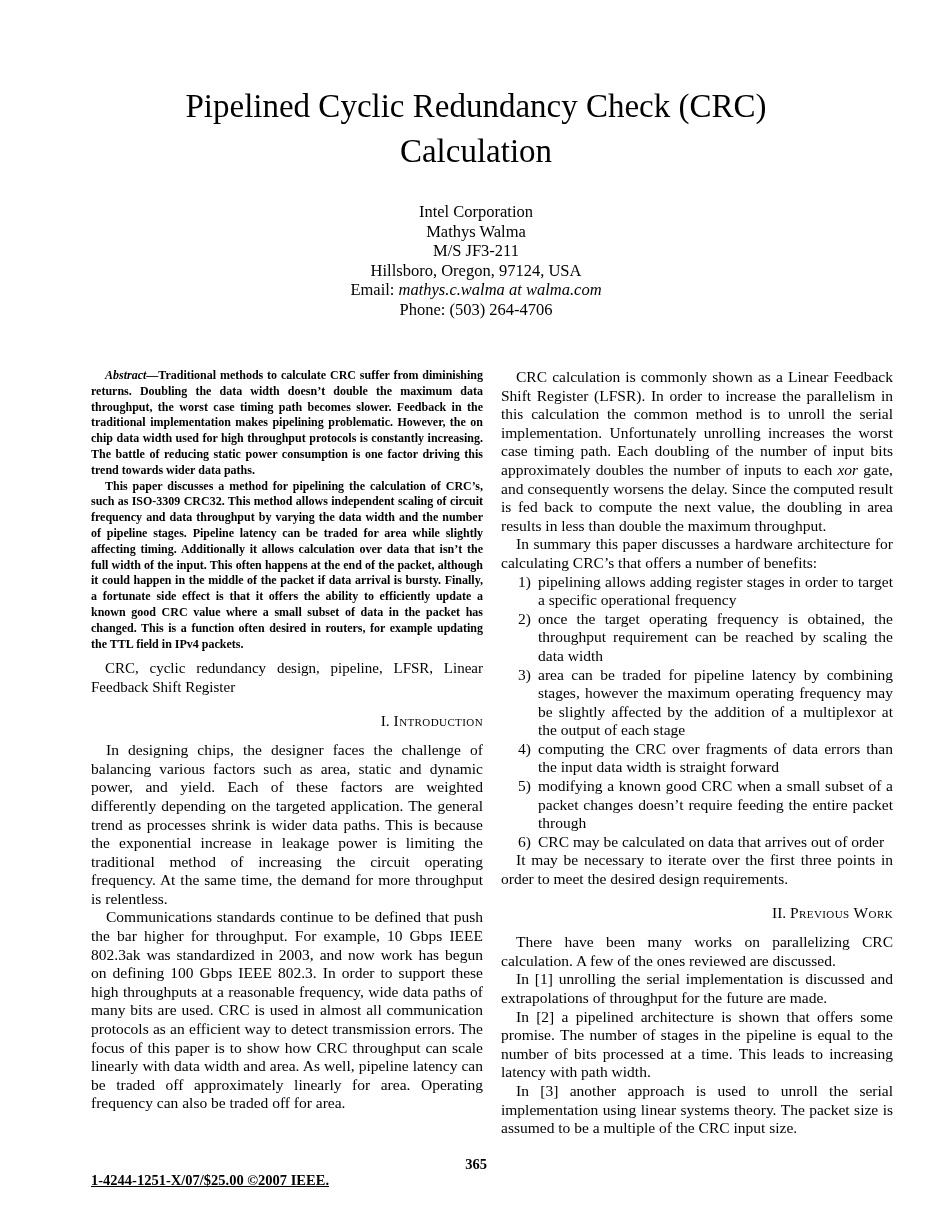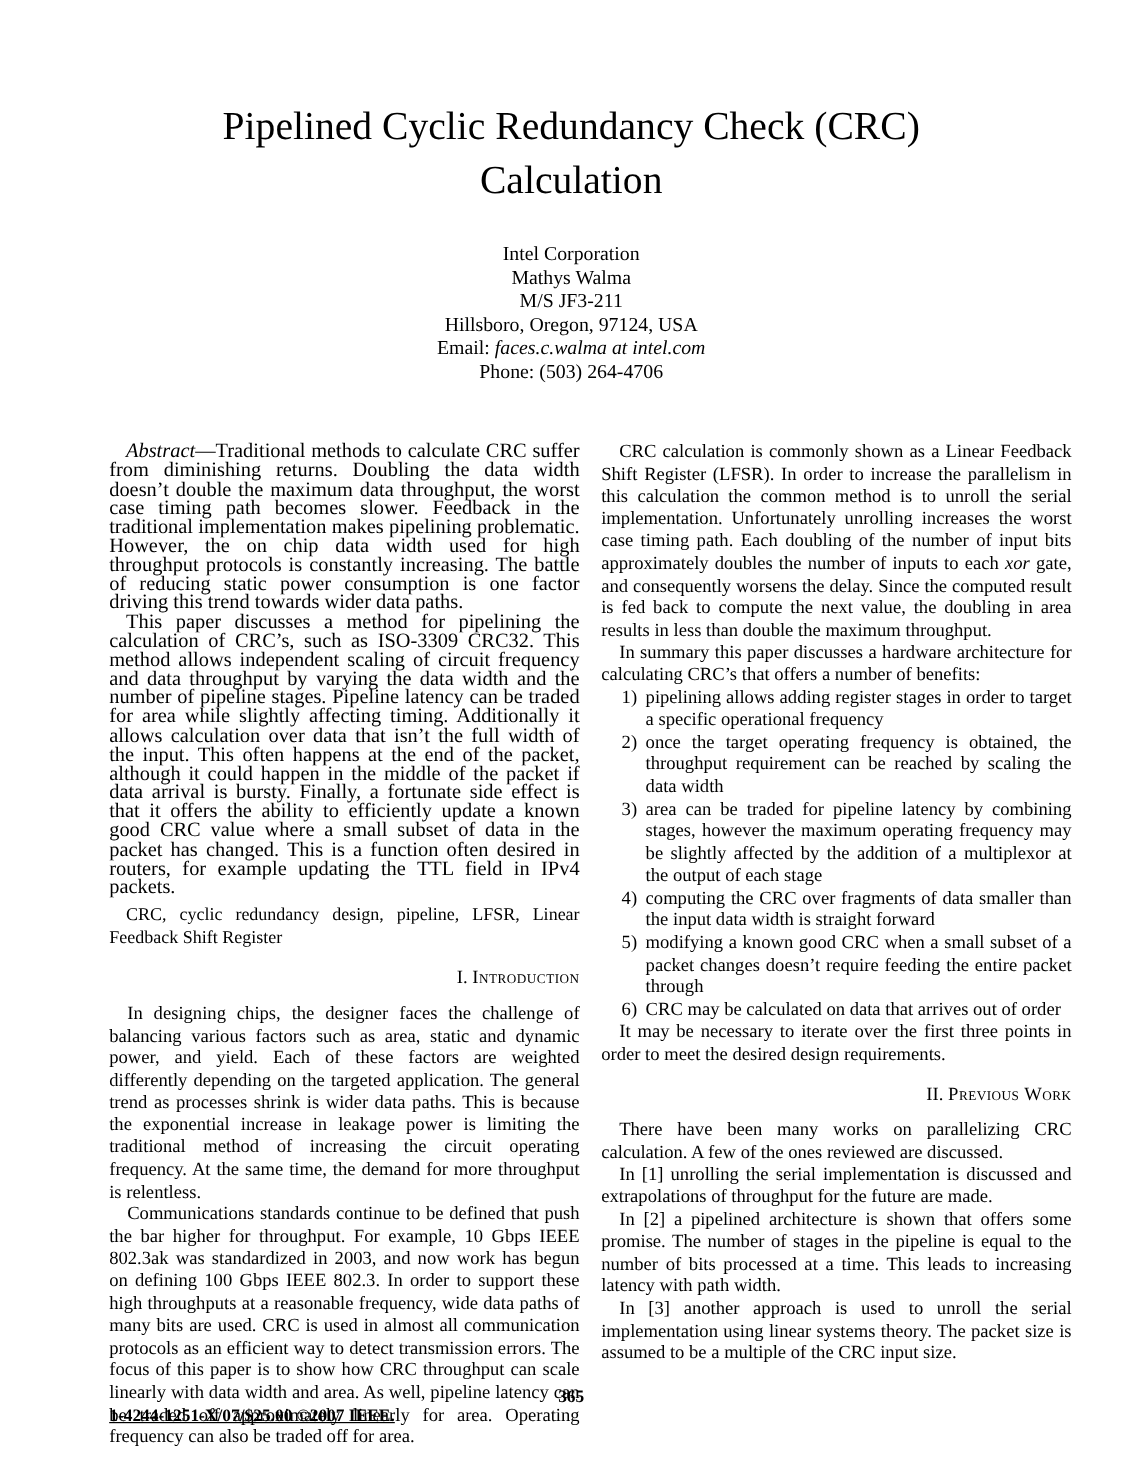--- a/index.html
+++ b/index.html
@@ -36,22 +36,22 @@
     display: flex;
     gap: 18px;
   }
   .col {
     width: 392px;
     text-align: justify;
     font-size: 15.5px;
     line-height: 18.6px;
   }
   .abstract p {
-    font-weight: normal;
-    font-size: 17px;
+    font-weight: bold;
+    font-size: 12px;
     line-height: 15.8px;
     text-indent: 14px;
     text-align: justify;
   }
   .abstract .lead { font-style: italic; }
   .keywords {
     margin-top: 7px;
     text-indent: 14px;
     font-size: 15px;
     line-height: 18.6px;
@@ -98,21 +98,21 @@
   <h1 class="title">
     <span>Pipelined Cyclic Redundancy Check (CRC)</span><br>
     <span>Calculation</span>
   </h1>
 
   <div class="authors">
     <div>Intel Corporation</div>
     <div>Mathys Walma</div>
     <div>M/S JF3-211</div>
     <div>Hillsboro, Oregon, 97124, USA</div>
-    <div><span>Email: </span><span class="email-addr">faces.c.walma at intel.com</span></div>
+    <div><span>Email: </span><span class="email-addr">mathys.c.walma at walma.com</span></div>
     <div>Phone: (503) 264-4706</div>
   </div>
 
   <div class="columns">
 
     <div class="col">
       <div class="abstract">
         <p><span class="lead">Abstract</span><span>—Traditional methods to calculate CRC suffer from diminishing returns. Doubling the data width doesn’t double the maximum data throughput, the worst case timing path becomes slower. Feedback in the traditional implementation makes pipelining problematic. However, the on chip data width used for high throughput protocols is constantly increasing. The battle of reducing static power consumption is one factor driving this trend towards wider data paths.</span></p>
         <p>This paper discusses a method for pipelining the calculation of CRC’s, such as ISO-3309 CRC32. This method allows independent scaling of circuit frequency and data throughput by varying the data width and the number of pipeline stages. Pipeline latency can be traded for area while slightly affecting timing. Additionally it allows calculation over data that isn’t the full width of the input. This often happens at the end of the packet, although it could happen in the middle of the packet if data arrival is bursty. Finally, a fortunate side effect is that it offers the ability to efficiently update a known good CRC value where a small subset of data in the packet has changed. This is a function often desired in routers, for example updating the TTL field in IPv4 packets.</p>
       </div>
@@ -136,21 +136,21 @@
         <li class="benefit">
             <span class="marker">2)</span>
             <span class="btext">once the target operating frequency is obtained, the throughput requirement can be reached by scaling the data width</span>
           </li>
         <li class="benefit">
             <span class="marker">3)</span>
             <span class="btext">area can be traded for pipeline latency by combining stages, however the maximum operating frequency may be slightly affected by the addition of a multiplexor at the output of each stage</span>
           </li>
         <li class="benefit">
             <span class="marker">4)</span>
-            <span class="btext">computing the CRC over fragments of data smaller than the input data width is straight forward</span>
+            <span class="btext">computing the CRC over fragments of data errors than the input data width is straight forward</span>
           </li>
         <li class="benefit">
             <span class="marker">5)</span>
             <span class="btext">modifying a known good CRC when a small subset of a packet changes doesn’t require feeding the entire packet through</span>
           </li>
         <li class="benefit">
             <span class="marker">6)</span>
             <span class="btext">CRC may be calculated on data that arrives out of order</span>
           </li>
       </ol>

